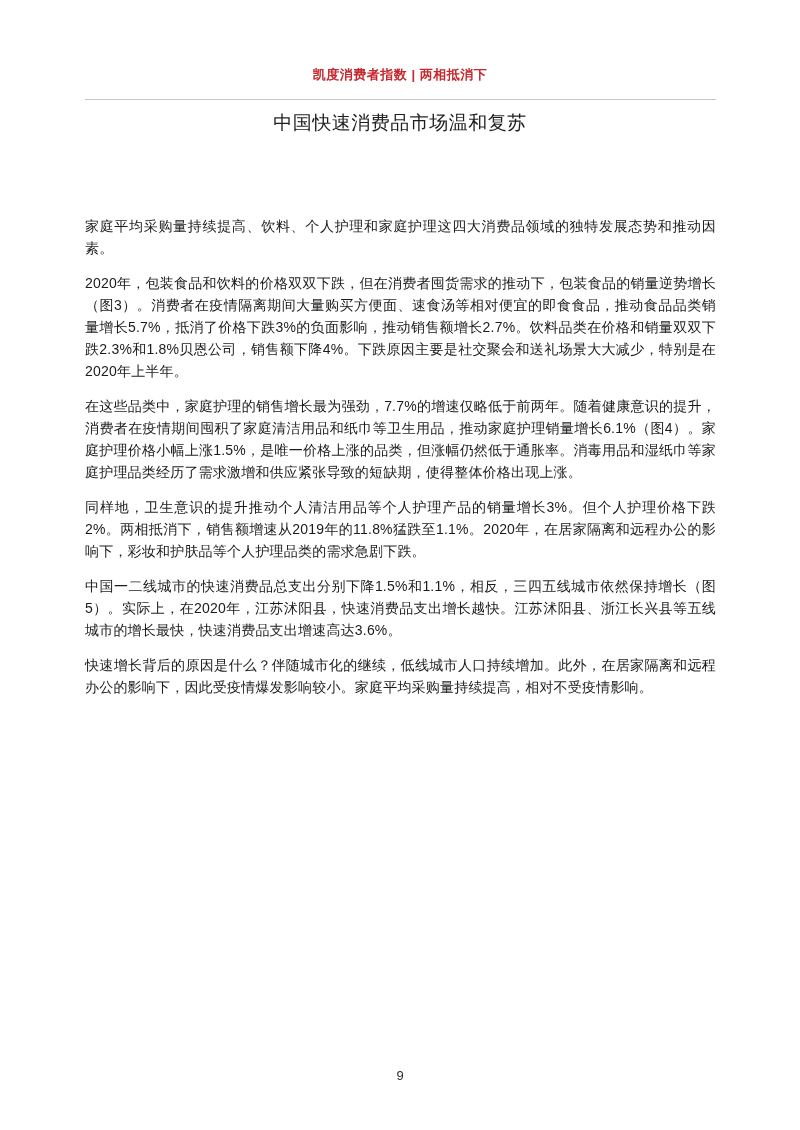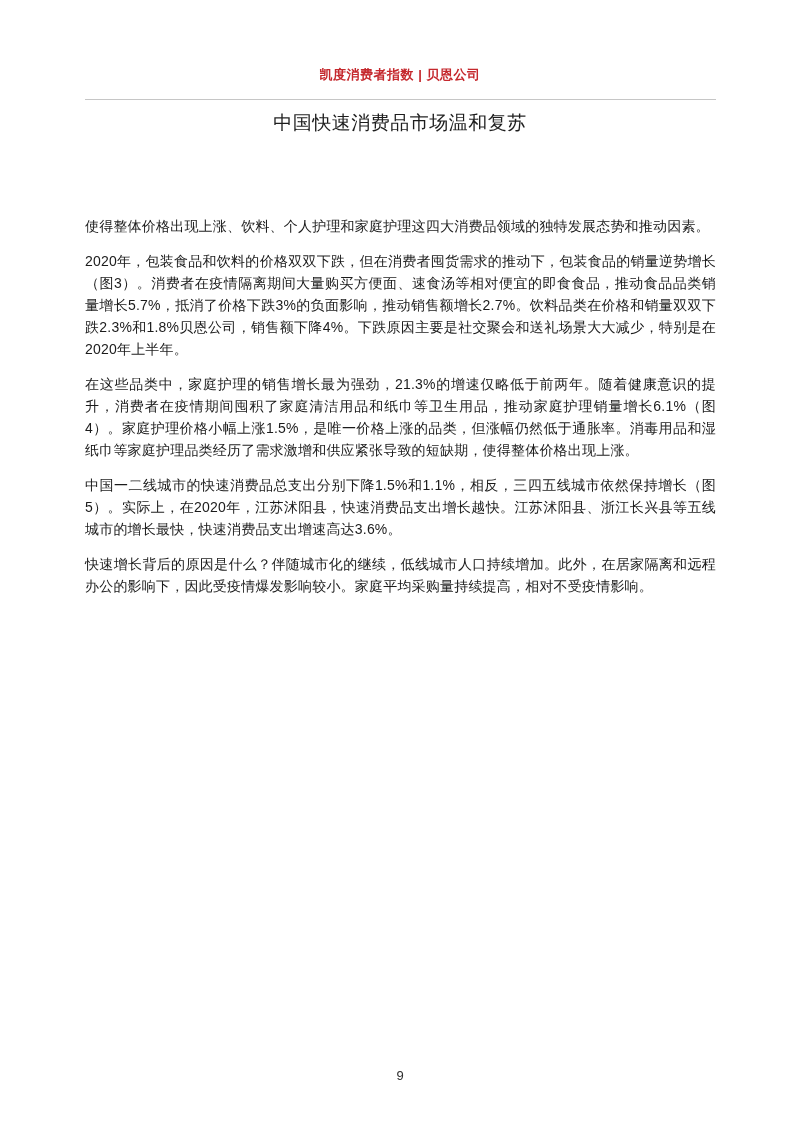--- a/index.html
+++ b/index.html
@@ -79,30 +79,31 @@
     text-align: center;
     font-size: 13px;
     color: #2e2e2e;
   }
 </style>
 </head>
 <body>
 
 <div class="page">
 
-  <div class="brand" style="color: rgb(197, 40, 45);">凯度消费者指数 | 贝恩公司</div>
+  <div class="brand" style="color: rgb(197, 40, 45);">凯度消费者指数 | 两相抵消下</div>
 
   <hr class="divider">
 
   <div class="subtitle">中国快速消费品市场温和复苏</div>
 
 
   <div class="article-body">
-      <p>使得整体价格出现上涨、饮料、个人护理和家庭护理这四大消费品领域的独特发展态势和推动因素。</p>
+      <p>家庭平均采购量持续提高、饮料、个人护理和家庭护理这四大消费品领域的独特发展态势和推动因素。</p>
       <p>2020年，包装食品和饮料的价格双双下跌，但在消费者囤货需求的推动下，包装食品的销量逆势增长（图3）。消费者在疫情隔离期间大量购买方便面、速食汤等相对便宜的即食食品，推动食品品类销量增长5.7%，抵消了价格下跌3%的负面影响，推动销售额增长2.7%。饮料品类在价格和销量双双下跌2.3%和1.8%贝恩公司，销售额下降4%。下跌原因主要是社交聚会和送礼场景大大减少，特别是在2020年上半年。</p>
-      <p>在这些品类中，家庭护理的销售增长最为强劲，21.3%的增速仅略低于前两年。随着健康意识的提升，消费者在疫情期间囤积了家庭清洁用品和纸巾等卫生用品，推动家庭护理销量增长6.1%（图4）。家庭护理价格小幅上涨1.5%，是唯一价格上涨的品类，但涨幅仍然低于通胀率。消毒用品和湿纸巾等家庭护理品类经历了需求激增和供应紧张导致的短缺期，使得整体价格出现上涨。</p>
+      <p>在这些品类中，家庭护理的销售增长最为强劲，7.7%的增速仅略低于前两年。随着健康意识的提升，消费者在疫情期间囤积了家庭清洁用品和纸巾等卫生用品，推动家庭护理销量增长6.1%（图4）。家庭护理价格小幅上涨1.5%，是唯一价格上涨的品类，但涨幅仍然低于通胀率。消毒用品和湿纸巾等家庭护理品类经历了需求激增和供应紧张导致的短缺期，使得整体价格出现上涨。</p>
+      <p>同样地，卫生意识的提升推动个人清洁用品等个人护理产品的销量增长3%。但个人护理价格下跌2%。两相抵消下，销售额增速从2019年的11.8%猛跌至1.1%。2020年，在居家隔离和远程办公的影响下，彩妆和护肤品等个人护理品类的需求急剧下跌。</p>
       <p>中国一二线城市的快速消费品总支出分别下降1.5%和1.1%，相反，三四五线城市依然保持增长（图5）。实际上，在2020年，江苏沭阳县，快速消费品支出增长越快。江苏沭阳县、浙江长兴县等五线城市的增长最快，快速消费品支出增速高达3.6%。</p>
       <p>快速增长背后的原因是什么？伴随城市化的继续，低线城市人口持续增加。此外，在居家隔离和远程办公的影响下，因此受疫情爆发影响较小。家庭平均采购量持续提高，相对不受疫情影响。</p>
     </div>
 
   <div class="page-number">9</div>
 
 </div>
 
 </body></html>

